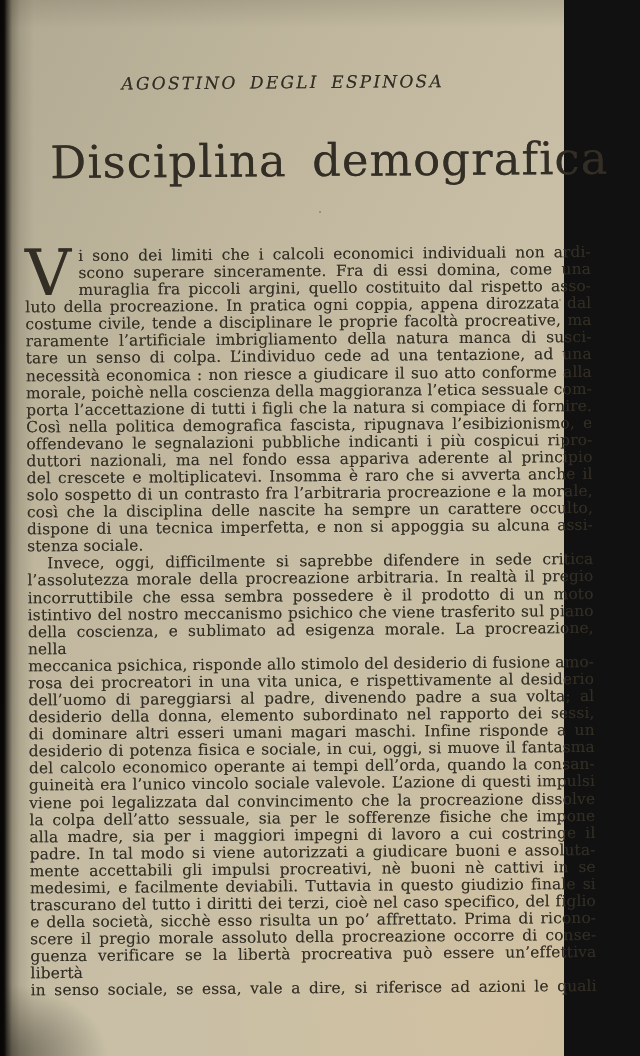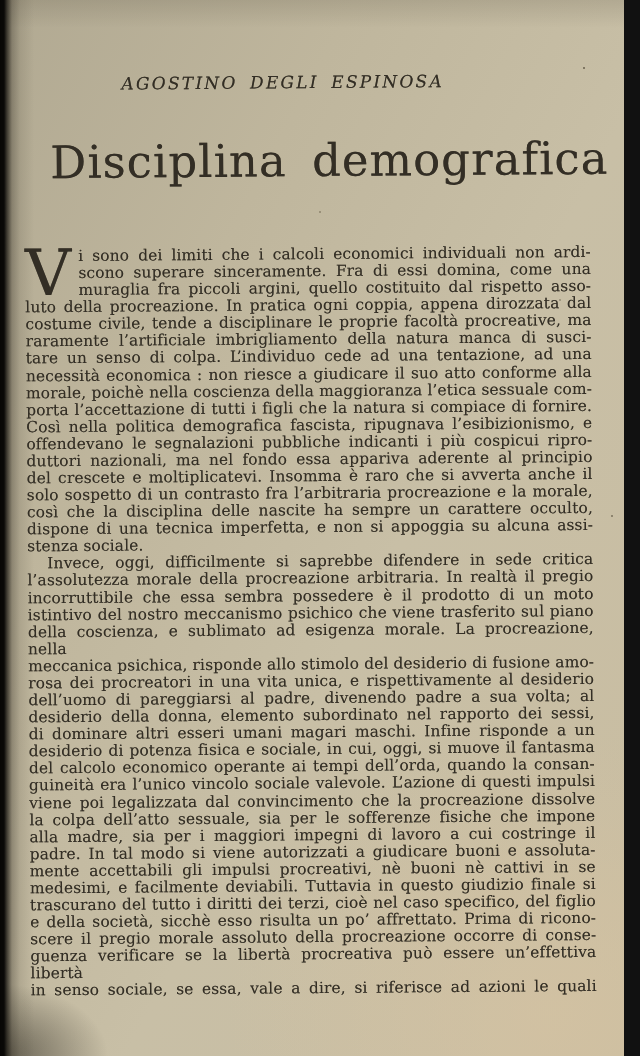--- a/index.html
+++ b/index.html
@@ -5,21 +5,21 @@
   html, body {
     margin: 0;
     padding: 0;
     width: 640px;
     height: 1056px;
     overflow: hidden;
     background: #111;
   }
   .scan {
     position: relative;
-    width: 624px;
+    width: 564px;
     height: 1056px;
     background-color: var(--paper, #c5bca3);
     background-repeat: no-repeat;
     background-image:
       
       radial-gradient(2px 2px at 584px 68px, rgba(70,62,45,.55) 60%, rgba(70,62,45,0) 66%),
       radial-gradient(2px 2px at 320px 212px, rgba(80,70,50,.35) 60%, rgba(80,70,50,0) 66%),
       radial-gradient(2px 2px at 132px 344px, rgba(80,70,50,.28) 60%, rgba(80,70,50,0) 66%),
       radial-gradient(2px 2px at 612px 516px, rgba(70,62,45,.45) 60%, rgba(70,62,45,0) 66%),
       radial-gradient(2px 2px at 56px 938px, rgba(70,62,45,.32) 60%, rgba(70,62,45,0) 66%),

